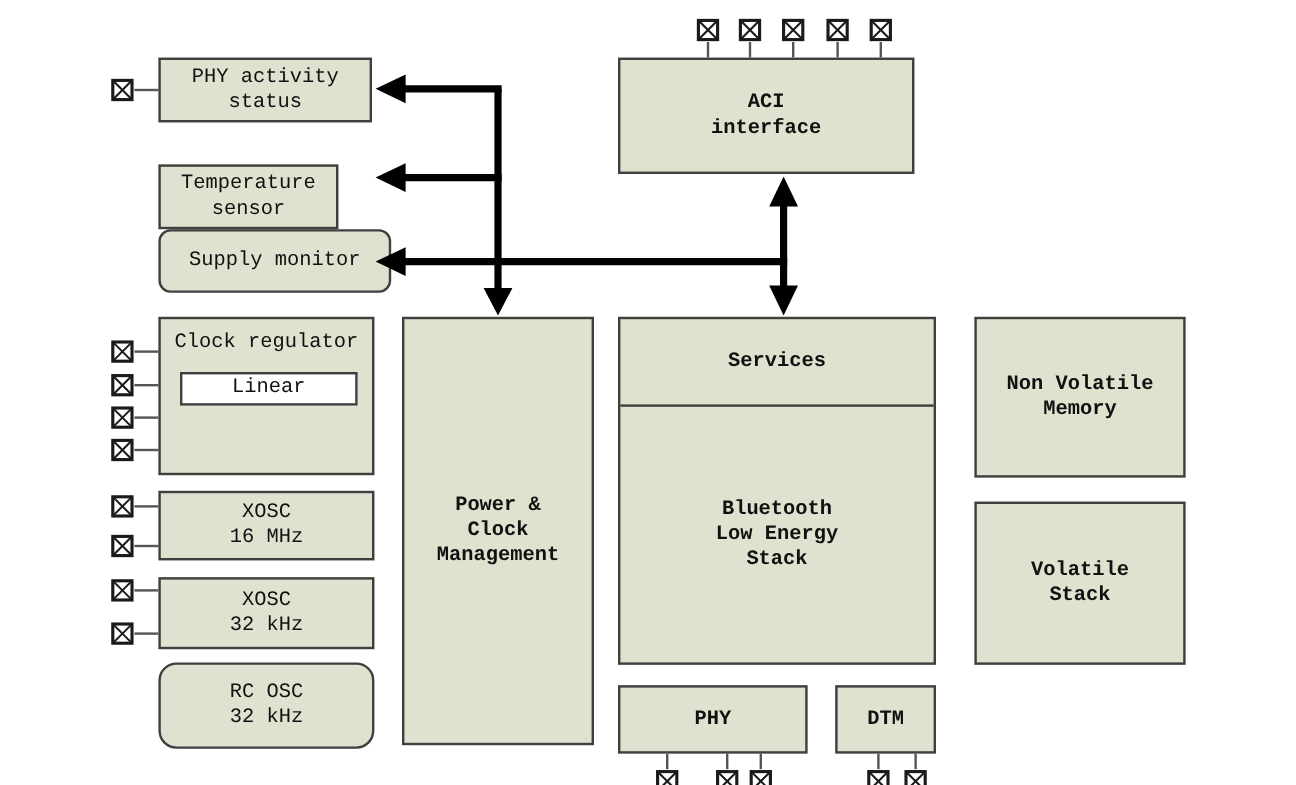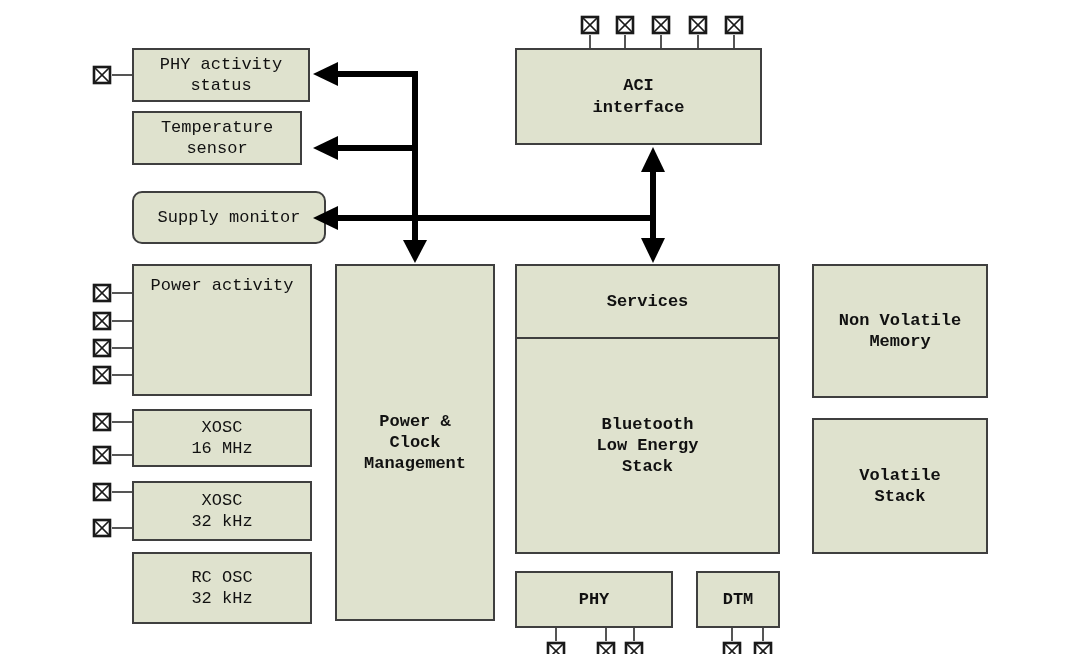--- a/index.html
+++ b/index.html
@@ -43,44 +43,47 @@
 </head>
 <body>
 
 <div id="diagram" style="--box-fill: #dfe2ce; --box-border: #3f3f3f; --subbox-fill: #ffffff; --text: #111111; --arrow: #000000; --pin-stroke: #1a1a1a; --stub-line: #555555;">
 
   <div class="box" style="left:132px; top:37px; width:178px; height:54px;">
     <span class="label">PHY activity
 status</span>
   </div>
 
-  <div class="box" style="left:132px; top:100px; width:170px; height:54px;">
+  <div class="box" style="left:132px; top:126px; width:150px; height:54px;">
     <span class="label">Temperature
 sensor</span>
   </div>
 
   <div class="box" style="left:132px; top:180px; width:194px; height:53px;border-radius:10px;">
     <span class="label">Supply monitor</span>
   </div>
 
   <div class="box reg" style="left:132px; top:253px; width:180px; height:132px;">
-    <span class="label">Power activity</span>
+    <span class="label">Clock regulator</span>
+    <div class="subbox" style="left:16px; top:44px; width:148px; height:28px;">
+      <span class="label">Linear</span>
+    </div>
   </div>
 
   <div class="box" style="left:132px; top:398px; width:180px; height:58px;">
     <span class="label">XOSC
 16 MHz</span>
   </div>
 
   <div class="box" style="left:132px; top:470px; width:180px; height:60px;">
     <span class="label">XOSC
 32 kHz</span>
   </div>
 
-  <div class="box" style="left:132px; top:541px; width:180px; height:72px;">
+  <div class="box" style="left:132px; top:541px; width:180px; height:72px;border-radius:15px;">
     <span class="label">RC OSC
 32 kHz</span>
   </div>
 
   <div class="box bold" style="left:335px; top:253px; width:160px; height:357px;">
     <span class="label">Power &amp;
 Clock
 Management</span>
   </div>
 

